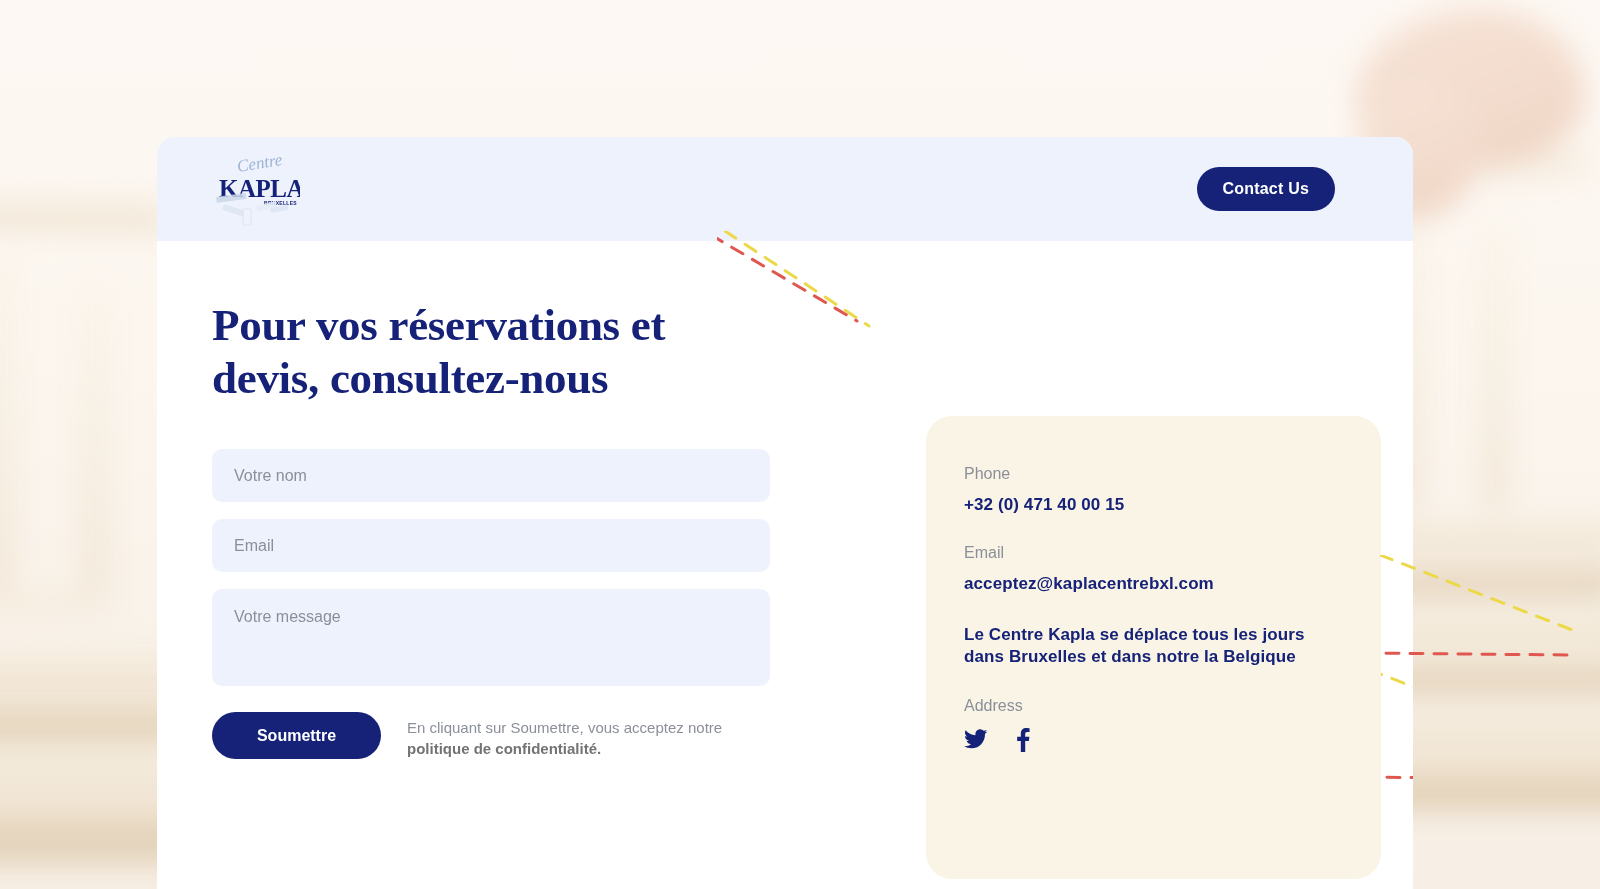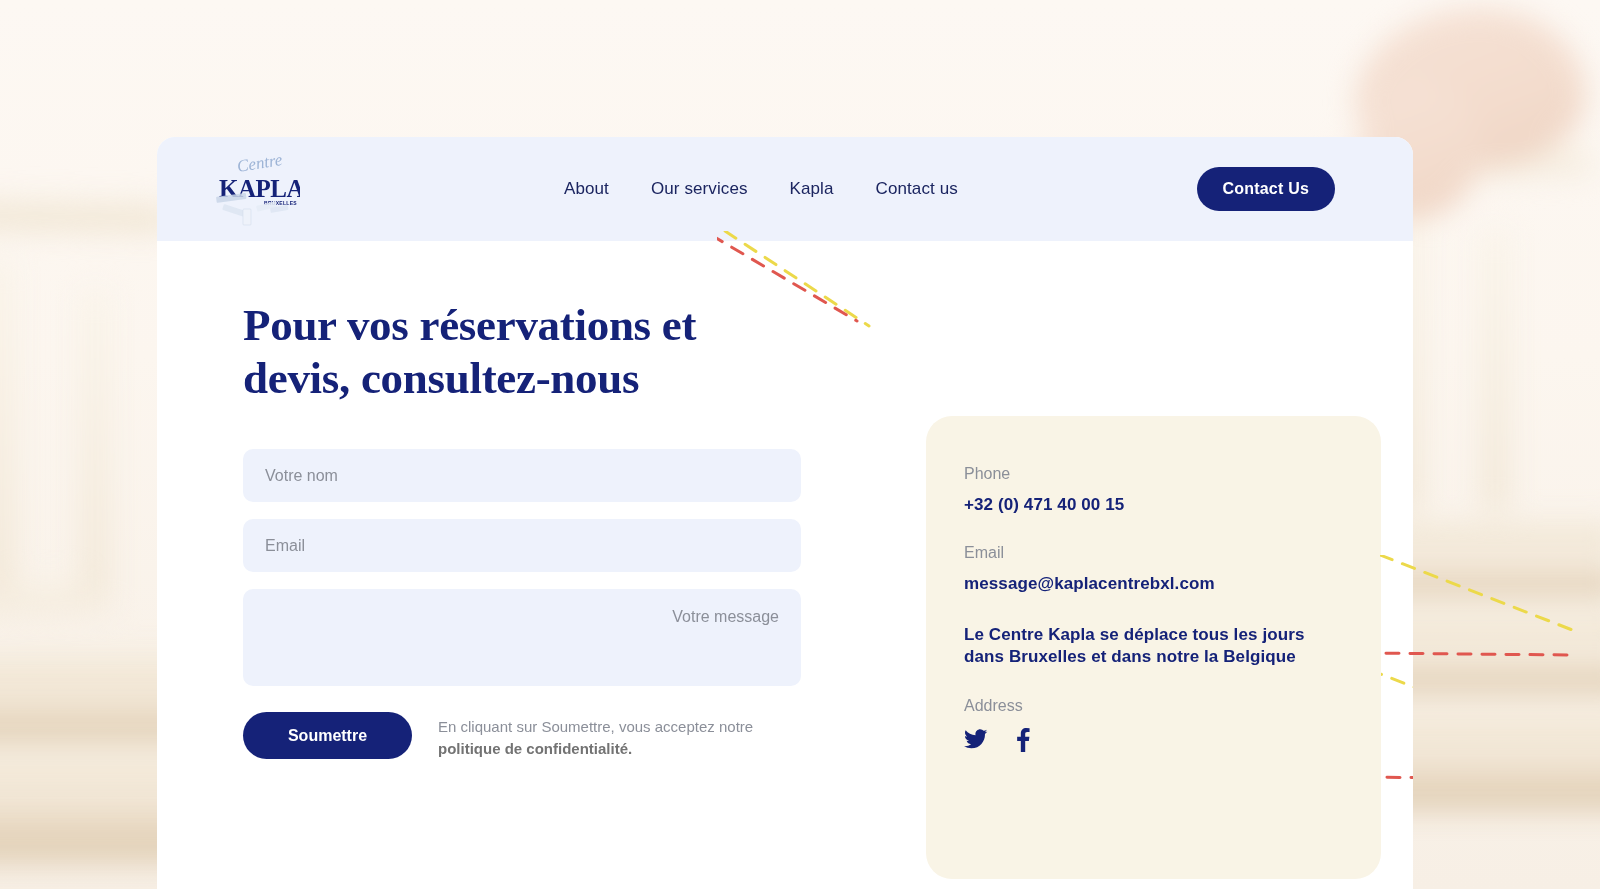--- a/index.html
+++ b/index.html
@@ -126,21 +126,20 @@
     pointer-events: none;
     z-index: 3;
   }
 
   
   .form-col {
     position: absolute;
     left: 55px;
     top: 58px;
     width: 560px;
-    margin-left: 31px;
   }
 
   .page-heading {
     font-family: "Liberation Serif", serif;
     font-size: 45px;
     line-height: 1.17;
     color: #152278;
     font-weight: bold;
     letter-spacing: -0.3px;
     max-width: 540px;
@@ -164,26 +163,25 @@
   .field::placeholder { color: #8b8f99; }
   .field + .field { margin-top: 17px; }
 
   .field-area {
     height: 97px;
     padding: 17px 22px;
     resize: none;
     line-height: 1.4;
     margin-top: 17px;
     font-family: "Liberation Sans", sans-serif;
-    text-align: right;
   }
 
   .submit-row {
     display: flex;
-    align-items: center;
+    align-items: flex-end;
     margin-top: 26px;
     gap: 26px;
   }
   .submit-btn {
     background: #152278;
     color: #fff;
     border: none;
     border-radius: 999px;
     font-family: "Liberation Sans", sans-serif;
     font-weight: bold;
@@ -294,26 +292,20 @@
         <g opacity="0.85">
           <rect x="4" y="45" width="30" height="6" rx="1" fill="#c9d6e8" transform="rotate(-8 4 45)"></rect>
           <rect x="12" y="52" width="26" height="6" rx="1" fill="#dce5f1" transform="rotate(18 12 52)"></rect>
           <rect x="31" y="57" width="8" height="16" rx="1" fill="#eef2fa" stroke="#cdd8ea" stroke-width="0.6"></rect>
           <rect x="44" y="54" width="20" height="6" rx="1" fill="#e6edf6" transform="rotate(-14 44 54)"></rect>
           <rect x="58" y="56" width="18" height="5" rx="1" fill="#dde6f2" transform="rotate(-10 58 56)"></rect>
         </g>
       </svg>
     </div>
 
-    <nav class="main-nav">
-      <a class="nav-link" href="#">About</a>
-      <a class="nav-link" href="#">Our services</a>
-      <a class="nav-link" href="#">Kapla</a>
-      <a class="nav-link" href="#">Contact us</a>
-    </nav>
 
     <button class="header-cta">Contact Us</button>
   </header>
 
   <div class="card-body">
 
     <svg class="deco deco-top" width="200" height="110">
       <line x1="8" y1="0" x2="152" y2="95" stroke="#ecd94a" stroke-width="3" stroke-dasharray="13 11" stroke-linecap="round"></line>
       <line x1="-6" y1="4" x2="140" y2="90" stroke="#e0574f" stroke-width="3" stroke-dasharray="13 11" stroke-linecap="round"></line>
     </svg>
@@ -342,21 +334,21 @@
 
     <aside class="info-card">
 
       <div class="info-block">
         <div class="info-label">Phone</div>
         <a class="info-value" href="#">+32 (0) 471 40 00 15</a>
       </div>
 
       <div class="info-block">
         <div class="info-label">Email</div>
-        <a class="info-value" href="#">message@kaplacentrebxl.com</a>
+        <a class="info-value" href="#">acceptez@kaplacentrebxl.com</a>
       </div>
 
       <div class="info-block">
         <div class="info-value">Le Centre Kapla se déplace tous les jours dans Bruxelles et dans notre la Belgique</div>
       </div>
 
       <div class="info-block">
         <div class="info-label">Address</div>
         <div class="socials-row">
           <a href="#" class="social-icon">

